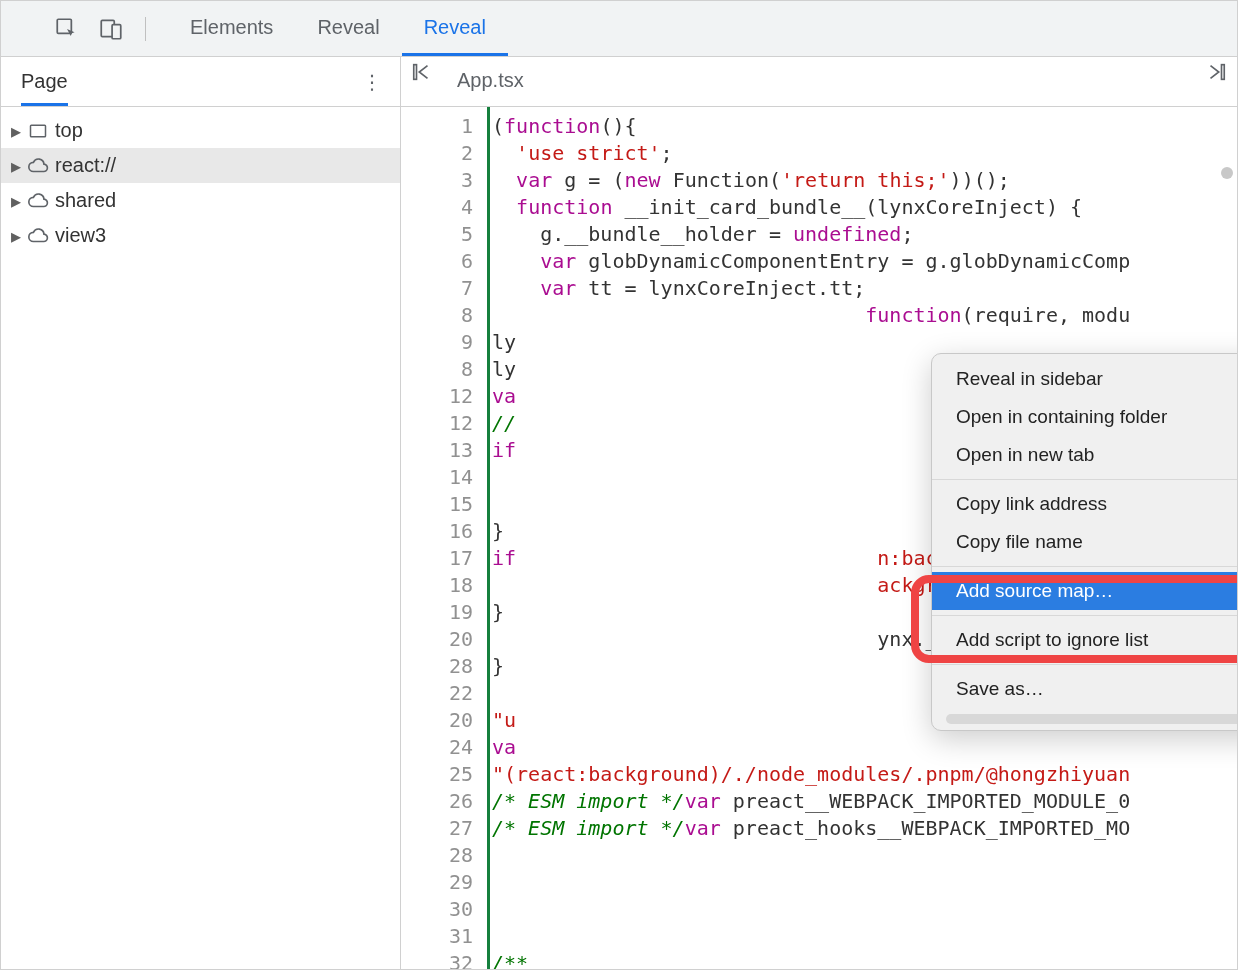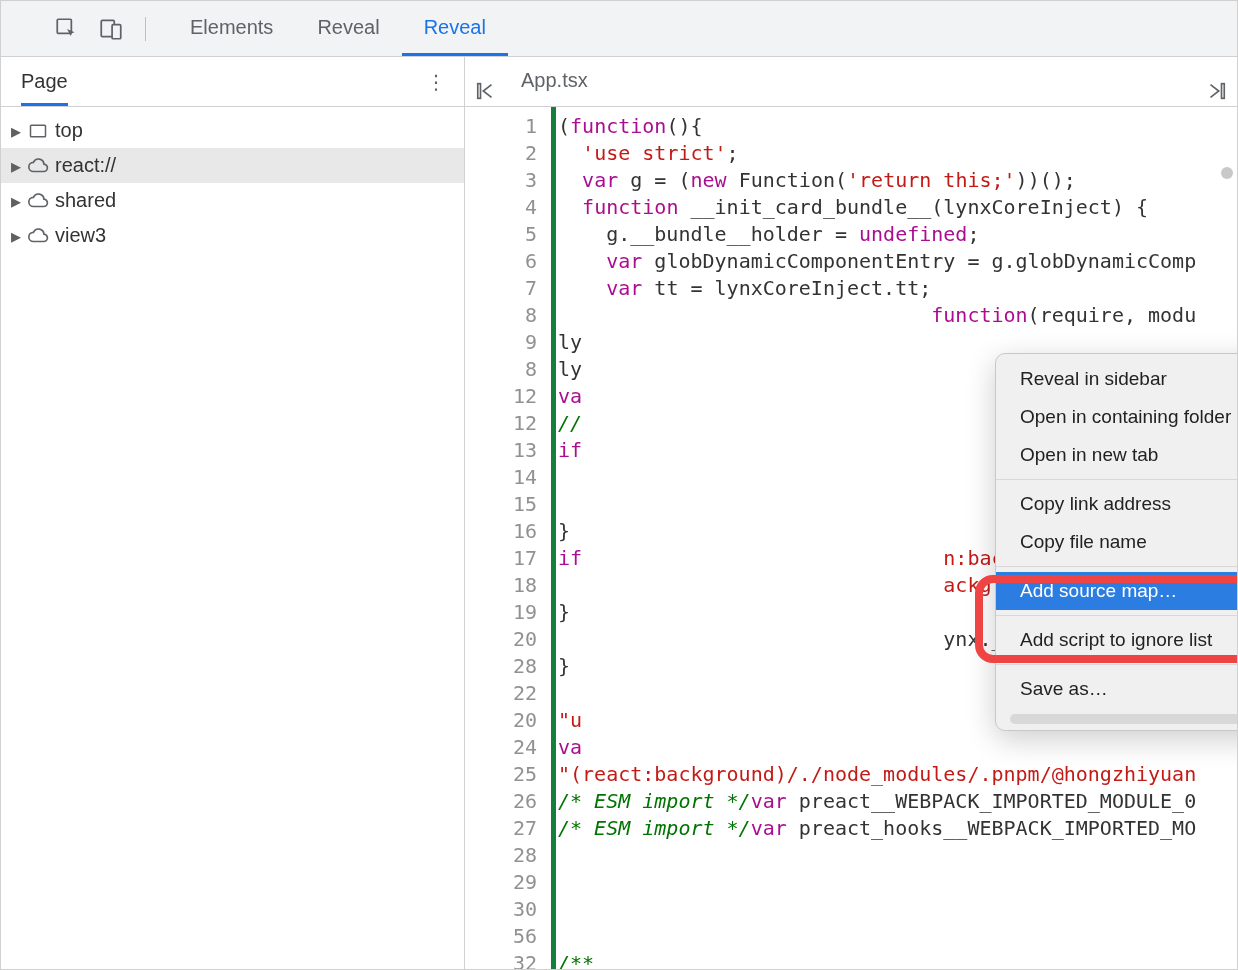--- a/index.html
+++ b/index.html
@@ -58,21 +58,21 @@
 }
 .tab-main.active {
   color: #1a73e8;
   border-bottom-color: #1a73e8;
 }
 .main {
   display: flex;
   height: calc(100% - 56px);
 }
 .sidebar {
-  width: 464px;
+  width: 400px;
   border-right: 1px solid #d0d0d0;
   display: flex;
   flex-direction: column;
 }
 .sidebar-header {
   height: 50px;
   display: flex;
   align-items: center;
   justify-content: space-between;
   padding: 0 10px 0 20px;
@@ -124,21 +124,21 @@
 .editor-area {
   flex: 1;
   display: flex;
   flex-direction: column;
   position: relative;
   overflow: hidden;
 }
 .editor-tabs {
   height: 50px;
   display: flex;
-  align-items: flex-end;
+  align-items: flex-start;
   border-bottom: 1px solid #d0d0d0;
   gap: 0;
   padding: 0 6px;
 }
 .nav-btn {
   width: 30px;
   height: 30px;
   display: inline-flex;
   align-items: center;
   justify-content: center;
@@ -180,21 +180,21 @@
   color: #919191;
   padding: 6px 14px 6px 0;
   user-select: none;
   flex-shrink: 0;
 }
 .code {
   flex: 1;
   padding: 6px 0;
   white-space: pre;
   overflow: hidden;
-  border-left: 5px solid #15803d;
+  border-left: 3px solid #15803d;
   padding-left: 2px;
 }
 .tok-kw { color: #aa0d91; }
 .tok-str { color: #c41a16; }
 .tok-com { color: #007400; font-style: italic; }
 
 .ctx-menu {
   position: absolute;
   left: 530px;
   top: 296px;
@@ -366,21 +366,21 @@
           <div>28</div>
           <div>22</div>
           <div>20</div>
           <div>24</div>
           <div>25</div>
           <div>26</div>
           <div>27</div>
           <div>28</div>
           <div>29</div>
           <div>30</div>
-          <div>56</div>
+          <div>31</div>
           <div>32</div>
         </div>
       <div class="code" id="code"><div>(<span class="tok-kw">function</span>(){</div><div>  <span class="tok-str">'use strict'</span>;</div><div>  <span class="tok-kw">var</span> g = (<span class="tok-kw">new</span> Function(<span class="tok-str">'return this;'</span>))();</div><div>  <span class="tok-kw">function</span> __init_card_bundle__(lynxCoreInject) {</div><div>    g.__bundle__holder = <span class="tok-kw">undefined</span>;</div><div>    <span class="tok-kw">var</span> globDynamicComponentEntry = g.globDynamicComp</div><div>    <span class="tok-kw">var</span> tt = lynxCoreInject.tt;</div><div>                               <span class="tok-kw">function</span>(require, modu</div><div>ly</div><div>ly</div><div><span class="tok-kw">va</span></div><div><span class="tok-com">//</span></div><div><span class="tok-kw">if</span></div><div> </div><div> </div><div>}</div><div><span class="tok-kw">if</span>                              <span class="tok-str">n:background"</span>]) {</div><div>                                <span class="tok-str">ackground"</span>] = globDyn</div><div>}</div><div>                                ynx.__chunk_entries__[</div><div>}</div><div> </div><div><span class="tok-str">"u</span></div><div><span class="tok-kw">va</span></div><div><span class="tok-str">"(react:background)/./node_modules/.pnpm/@hongzhiyuan</span></div><div><span class="tok-com">/* ESM import */</span><span class="tok-kw">var</span> preact__WEBPACK_IMPORTED_MODULE_0</div><div><span class="tok-com">/* ESM import */</span><span class="tok-kw">var</span> preact_hooks__WEBPACK_IMPORTED_MO</div><div> </div><div> </div><div> </div><div> </div><div><span class="tok-com">/**</span></div></div>
       <div class="mini-scroll"></div>
     </div>
 
     <div class="ctx-menu" id="ctx">
         <div class="ctx-item">Reveal in sidebar</div>
         <div class="ctx-item">Open in containing folder</div>
         <div class="ctx-item">Open in new tab</div>

